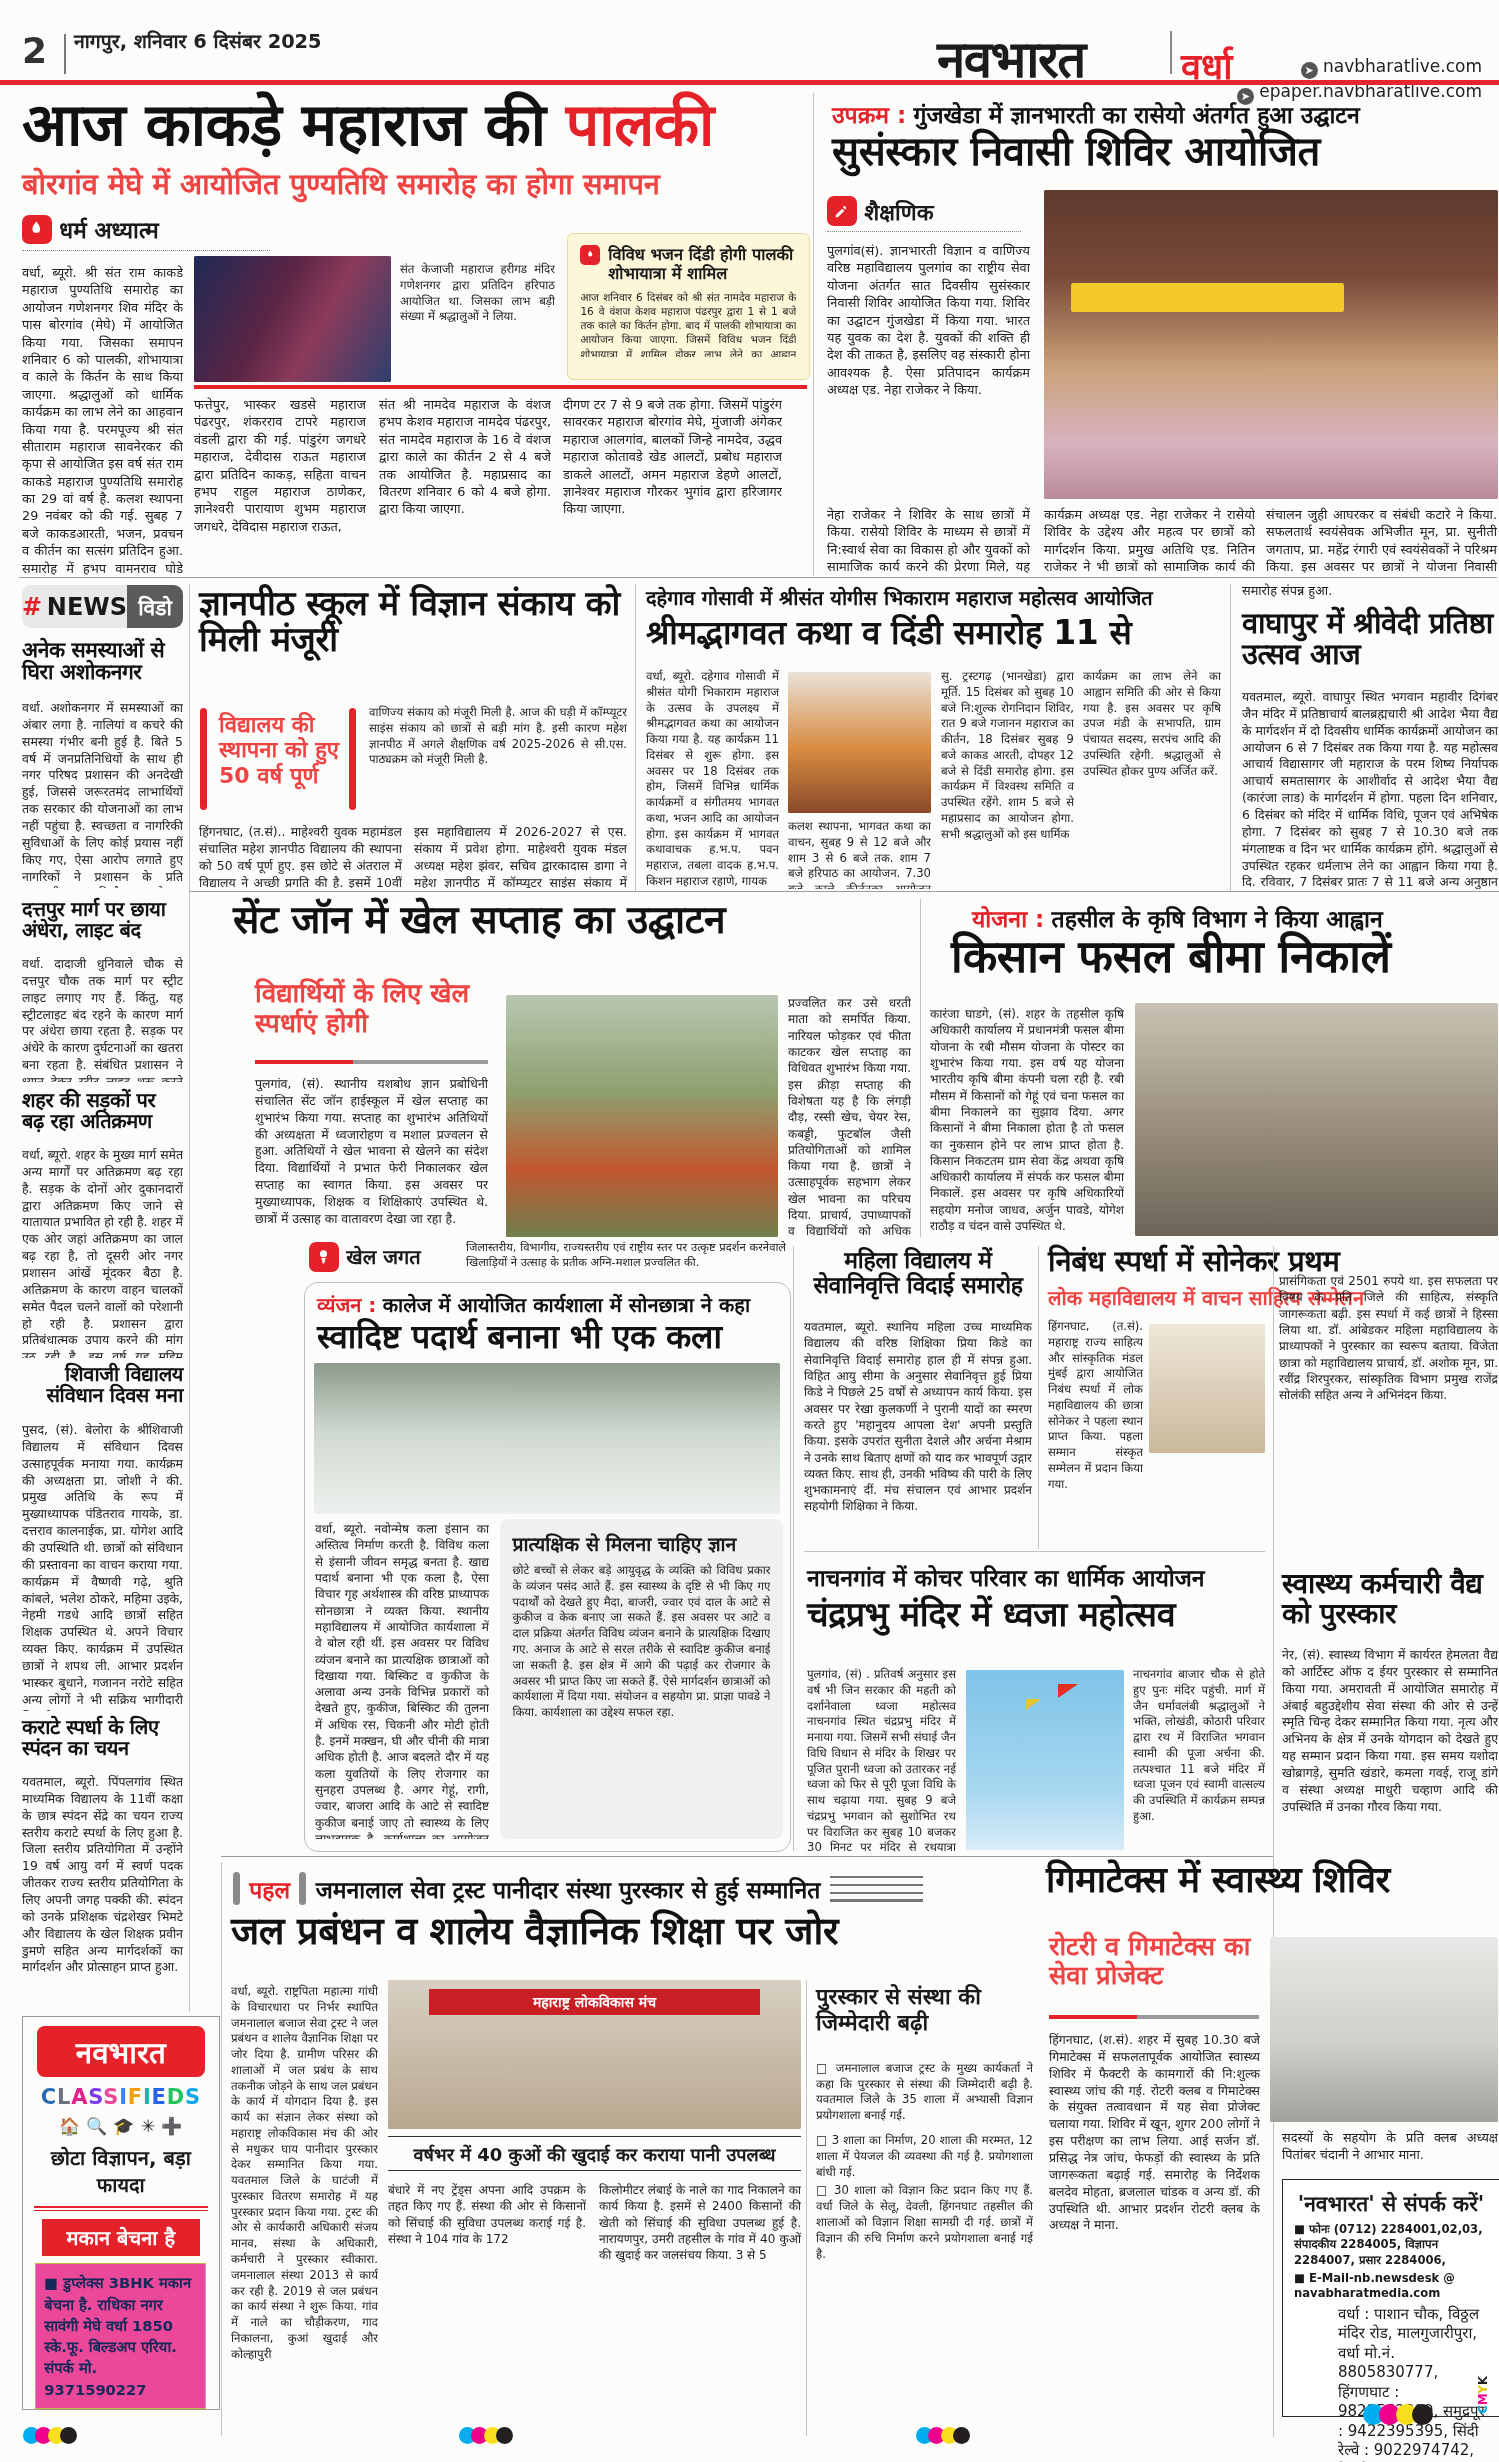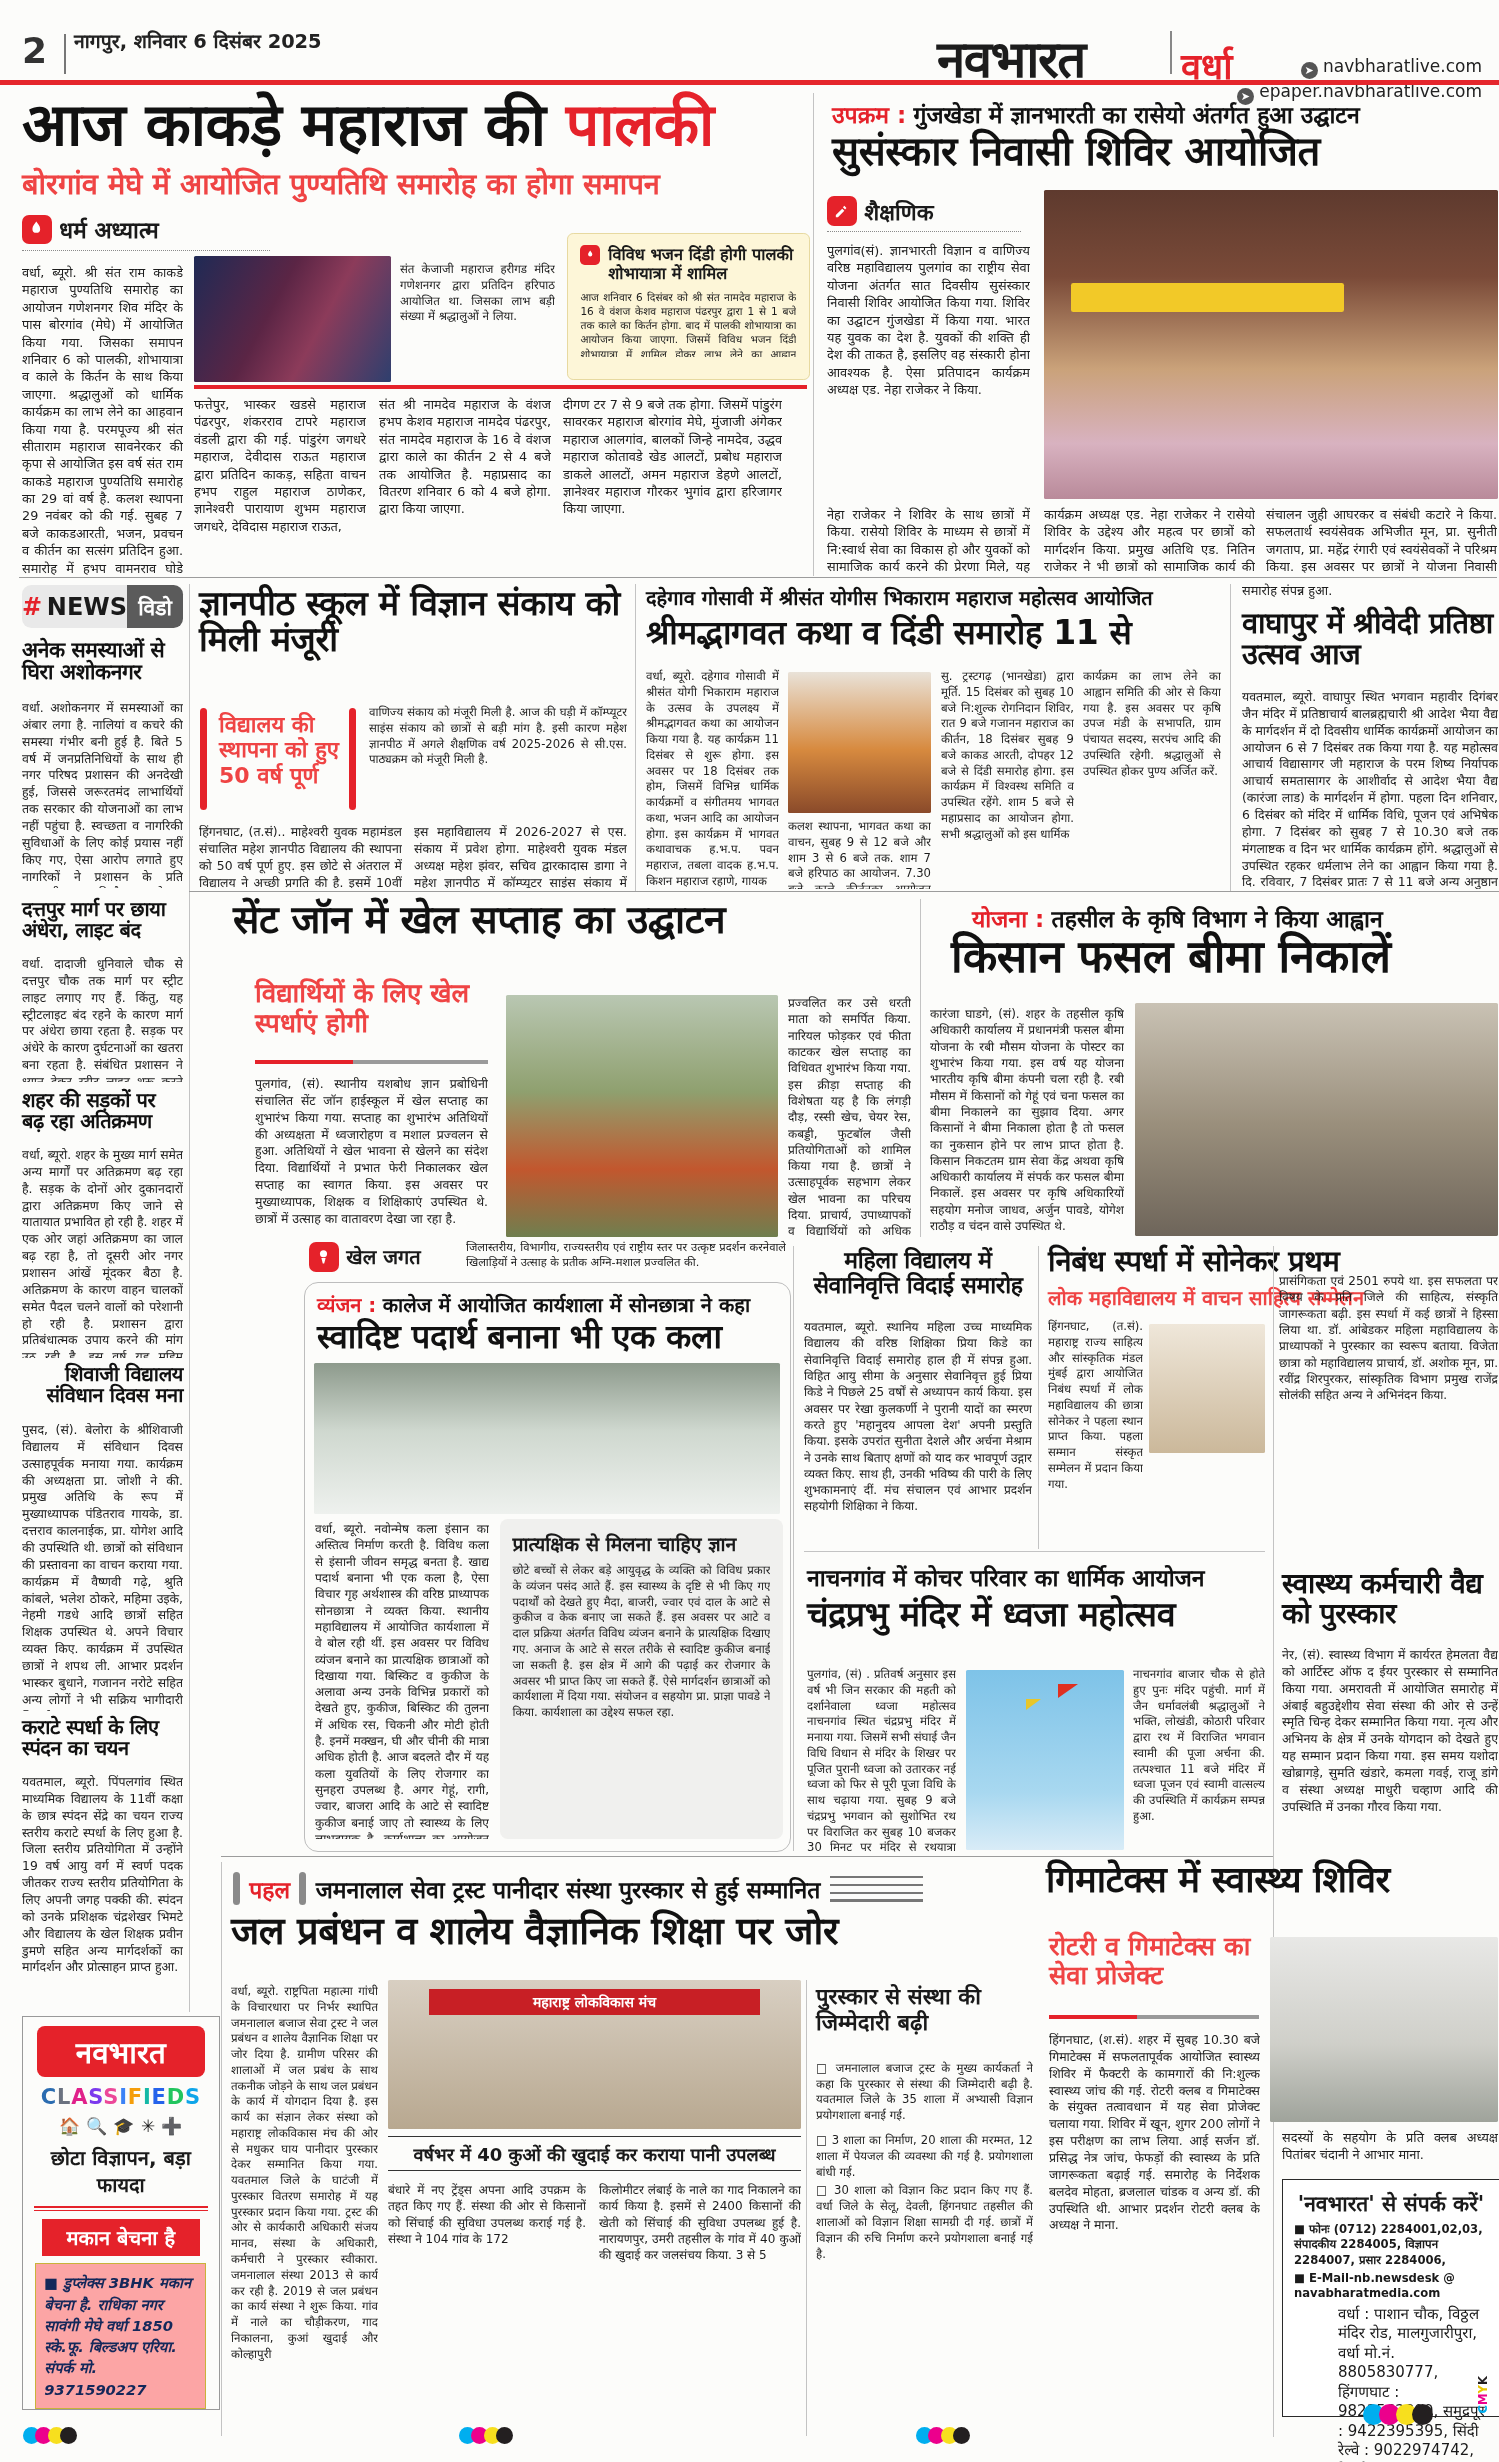--- a/index.html
+++ b/index.html
@@ -152,21 +152,21 @@
       <span>🏠</span>
         <span>🔍</span>
         <span>🎓</span>
         <span>✳</span>
         <span>➕</span>
     </div>
     <div style="text-align:center;font-weight:800;font-size:20px;margin-top:7.8px;">छोटा विज्ञापन, बड़ा फायदा</div>
     <div style="height:2.3px;background:#e5222a;margin:7.8px 3.1px 1.6px;"></div>
     <div style="height:1.6px;background:#e5222a;margin:0 3.1px;"></div>
     <div style="background:#e5222a;margin:7.8px 11px;padding:4.7px 0;text-align:center;color:#fff;font-weight:800;font-size:20px;">मकान बेचना है</div>
-    <div style="background:#fca5a5;border:1.6px solid #c9b23a;margin:6.2px 4.7px;padding:7.8px;font-weight:700;font-size:14.7px;line-height:1.45;color:#14285a;font-style:italic;">■ डुप्लेक्स 3BHK मकान बेचना है. राधिका नगर सावंगी मेघे वर्धा 1850 स्के.फू. बिल्डअप एरिया. संपर्क मो. 9371590227</div>
+    <div style="background:#ec4899;border:1.6px solid #c9b23a;margin:6.2px 4.7px;padding:7.8px;font-weight:700;font-size:14.7px;line-height:1.45;color:#14285a;">■ डुप्लेक्स 3BHK मकान बेचना है. राधिका नगर सावंगी मेघे वर्धा 1850 स्के.फू. बिल्डअप एरिया. संपर्क मो. 9371590227</div>
   </div>
 
   <div class="vline" style="left:635px;top:584px;height:307px;"></div>
   <div class="abs hl" style="left:199px;top:585px;width:428px;font-size:34px;">ज्ञानपीठ स्कूल में विज्ञान संकाय को मिली मंजूरी</div>
 
   <div class="redbar" style="left:200px;top:708px;height:102px;"></div>
   <div class="abs subhead" style="left:219px;top:712px;width:123px;font-size:22px;">विद्यालय की स्थापना को हुए 50 वर्ष पूर्ण</div>
   <div class="redbar" style="left:349px;top:708px;height:102px;"></div>
   <div class="abs btxt small" style="left:369px;top:705px;width:258px;height:110px;">वाणिज्य संकाय को मंजूरी मिली है. आज की घड़ी में कॉम्प्यूटर साइंस संकाय को छात्रों से बड़ी मांग है. इसी कारण महेश ज्ञानपीठ में अगले शैक्षणिक वर्ष 2025-2026 से सी.एस. पाठ्यक्रम को मंजूरी मिली है.</div>
 

